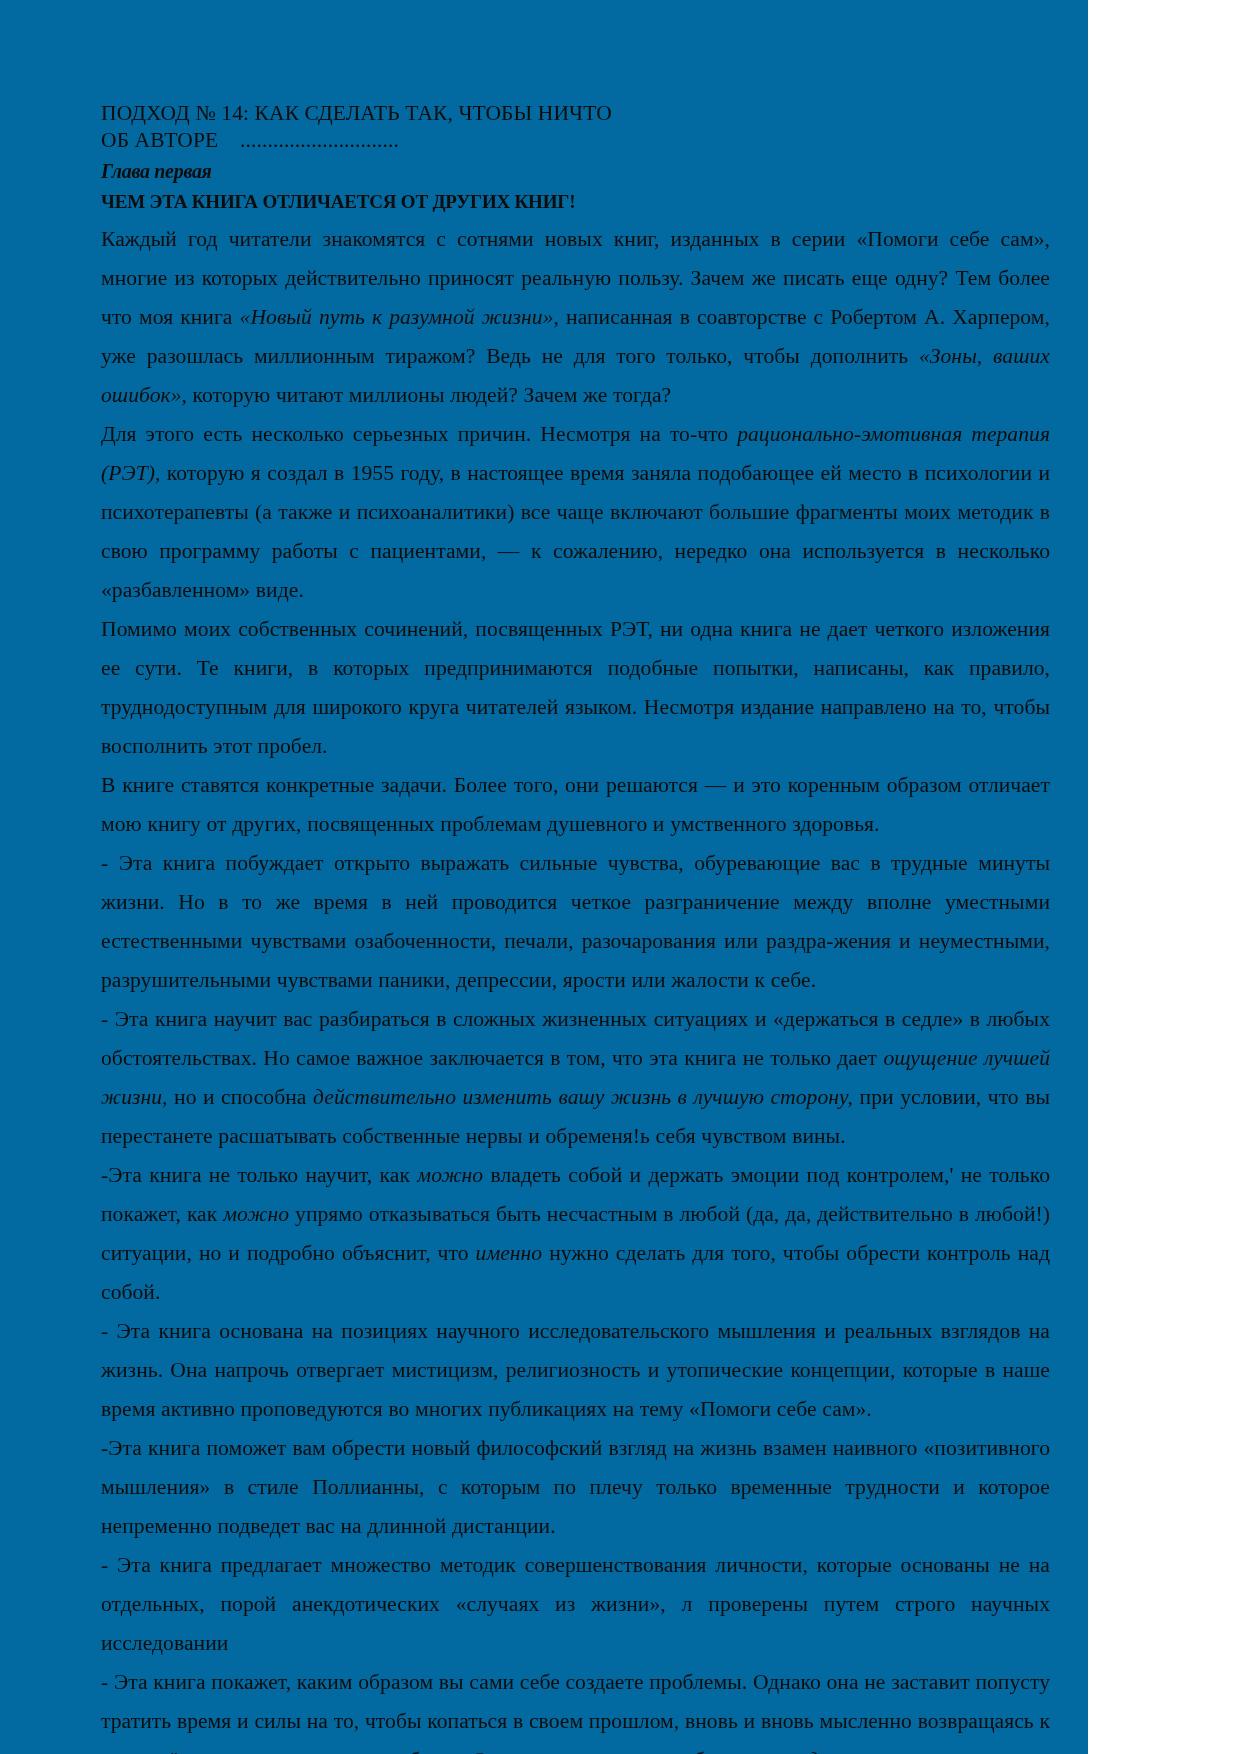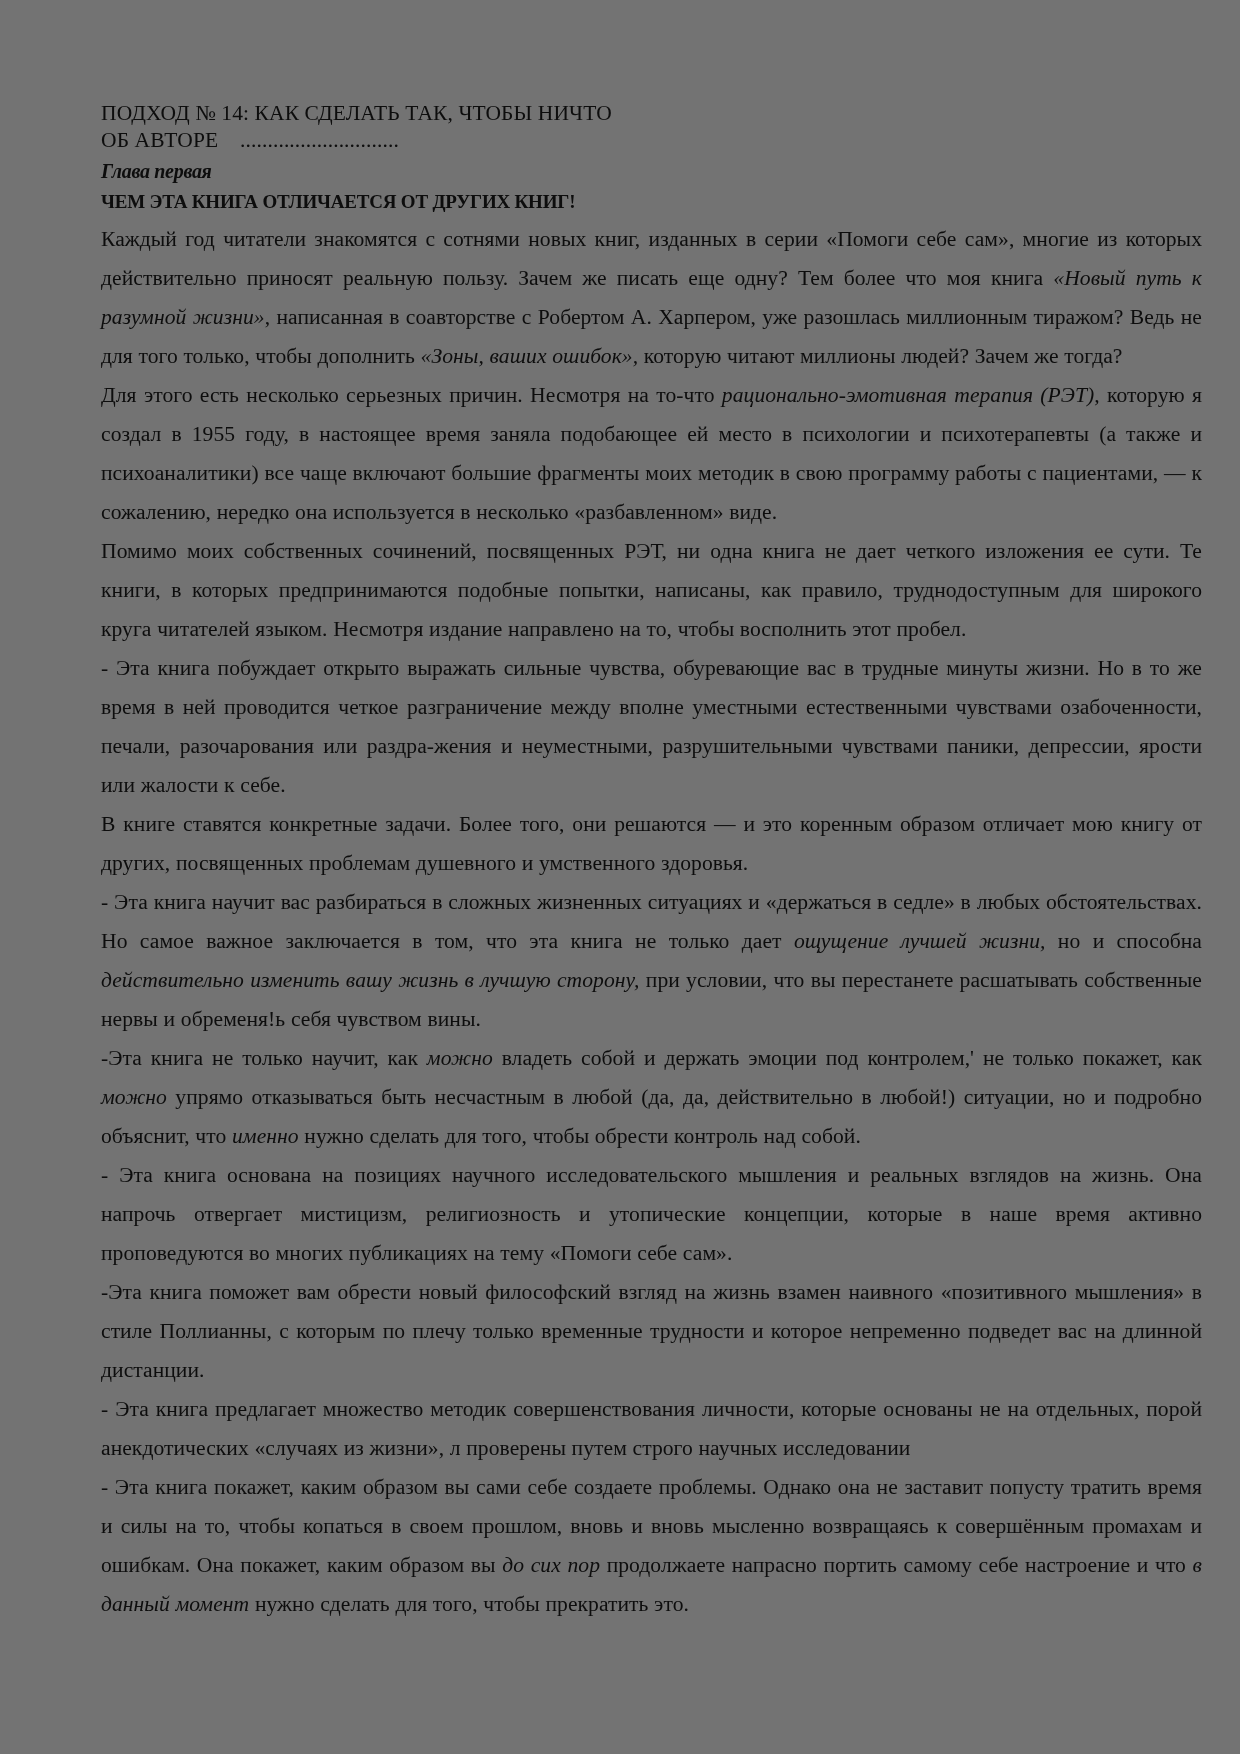--- a/index.html
+++ b/index.html
@@ -11,23 +11,23 @@
   body {
     width: 1240px;
     height: 1754px;
     font-family: "Liberation Serif", "DejaVu Serif", serif;
     color: #0d0d0d;
     overflow: hidden;
   }
 
   .page {
     position: relative;
-    width: 1240px;
+    width: 1088px;
     height: 1754px;
-    background: #737373;
+    background: #0369a1;
     box-sizing: border-box;
     padding: 100px 38px 0 101px;
   }
 
   
   .toc-block {
     margin: 0 0 2px 0;
   }
   .toc-line {
     font-size: 21.5px;
@@ -86,22 +86,22 @@
     <div class="toc-line">ОБ АВТОРЕ    .............................</div>
   </div>
 
   <div class="chapter-label">Глава первая</div>
   <h1 class="chapter-title">ЧЕМ ЭТА КНИГА ОТЛИЧАЕТСЯ ОТ ДРУГИХ КНИГ!</h1>
 
   <div class="body-text">
     <p class="para"><span>Каждый год читатели знакомятся с сотнями новых книг, изданных в серии «Помоги себе сам», многие из которых действительно приносят реальную пользу. Зачем же писать еще одну? Тем более что моя книга </span><i>«Новый путь к разумной жизни»</i><span>, написанная в соавторстве с Робертом А. Харпером, уже разошлась миллионным тиражом? Ведь не для того только, чтобы дополнить </span><i>«Зоны, ваших ошибок»,</i><span> которую читают миллионы людей? Зачем же тогда?</span></p>
     <p class="para"><span>Для этого есть несколько серьезных причин. Несмотря на то-что </span><i>рационально-эмотивная терапия (РЭТ),</i><span> которую я создал в 1955 году, в настоящее время заняла подобающее ей место в психологии и психотерапевты (а также и психоаналитики) все чаще включают большие фрагменты моих методик в свою программу работы с пациентами, — к сожалению, нередко она используется в несколько «разбавленном» виде.</span></p>
     <p class="para"><span>Помимо моих собственных сочинений, посвященных РЭТ, ни одна книга не дает четкого изложения ее сути. Те книги, в которых предпринимаются подобные попытки, написаны, как правило, труднодоступным для широкого круга читателей языком. Несмотря издание направлено на то, чтобы восполнить этот пробел.</span></p>
+    <p class="para"><span>В книге ставятся конкретные задачи. Более того, они решаются — и это коренным образом отличает мою книгу от других, посвященных проблемам душевного и умственного здоровья.</span></p>
     <p class="para"><span>- Эта книга побуждает открыто выражать сильные чувства, обуревающие вас в трудные минуты жизни. Но в то же время в ней проводится четкое разграничение между вполне уместными естественными чувствами озабоченности, печали, разочарования или раздра-жения и неуместными, разрушительными чувствами паники, депрессии, ярости или жалости к себе.</span></p>
-    <p class="para"><span>В книге ставятся конкретные задачи. Более того, они решаются — и это коренным образом отличает мою книгу от других, посвященных проблемам душевного и умственного здоровья.</span></p>
     <p class="para"><span>- Эта книга научит вас разбираться в сложных жизненных ситуациях и «держаться в седле» в любых обстоятельствах. Но самое важное заключается в том, что эта книга не только дает </span><i>ощущение лучшей жизни,</i><span> но и способна </span><i>действительно изменить вашу жизнь в лучшую сторону,</i><span> при условии, что вы перестанете расшатывать собственные нервы и обременя!ь себя чувством вины.</span></p>
     <p class="para"><span>-Эта книга не только научит, как </span><i>можно</i><span> владеть собой и держать эмоции под контролем,' не только покажет, как </span><i>можно</i><span> упрямо отказываться быть несчастным в любой (да, да, действительно в любой!) ситуации, но и подробно объяснит, что </span><i>именно</i><span> нужно сделать для того, чтобы обрести контроль над собой.</span></p>
     <p class="para"><span>- Эта книга основана на позициях научного исследовательского мышления и реальных взглядов на жизнь. Она напрочь отвергает мистицизм, религиозность и утопические концепции, которые в наше время активно проповедуются во многих публикациях на тему «Помоги себе сам».</span></p>
     <p class="para"><span> -Эта книга поможет вам обрести новый философский взгляд на жизнь взамен наивного «позитивного мышления» в стиле Поллианны, с которым по плечу только временные трудности и которое непременно подведет вас на длинной дистанции.</span></p>
     <p class="para"><span>- Эта книга предлагает множество методик совершенствования личности, которые основаны не на отдельных, порой анекдотических «случаях из жизни», л проверены путем строго научных исследовании</span></p>
     <p class="para"><span>- Эта книга покажет, каким образом вы сами себе создаете проблемы. Однако она не заставит попусту тратить время и силы на то, чтобы копаться в своем прошлом, вновь и вновь мысленно возвращаясь к совершённым промахам и ошибкам. Она покажет, каким образом вы </span><i>до сих пор</i><span> продолжаете напрасно портить самому себе настроение и что </span><i>в данный момент</i><span> нужно сделать для того, чтобы прекратить это.</span></p>
   </div>
 
 </div>
 

